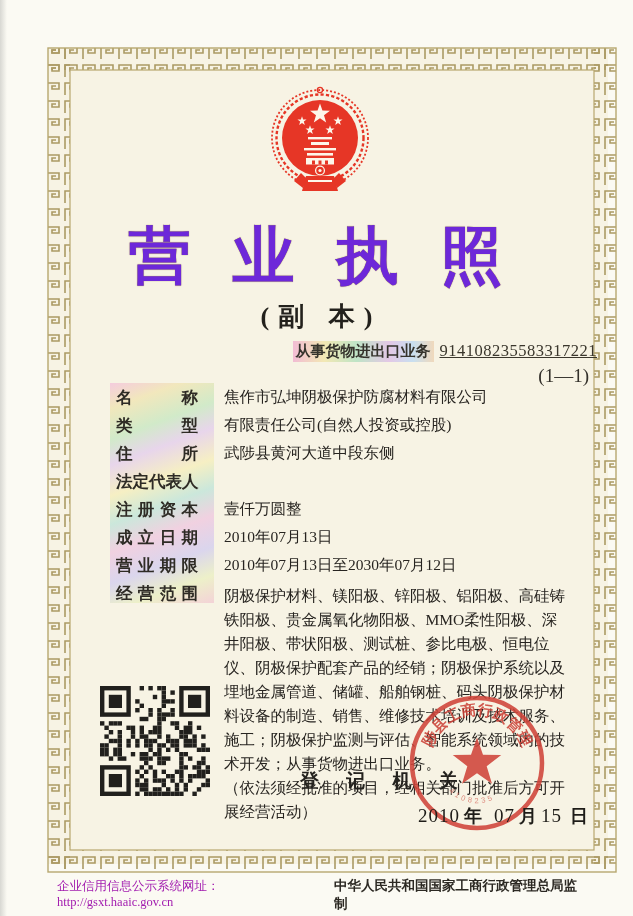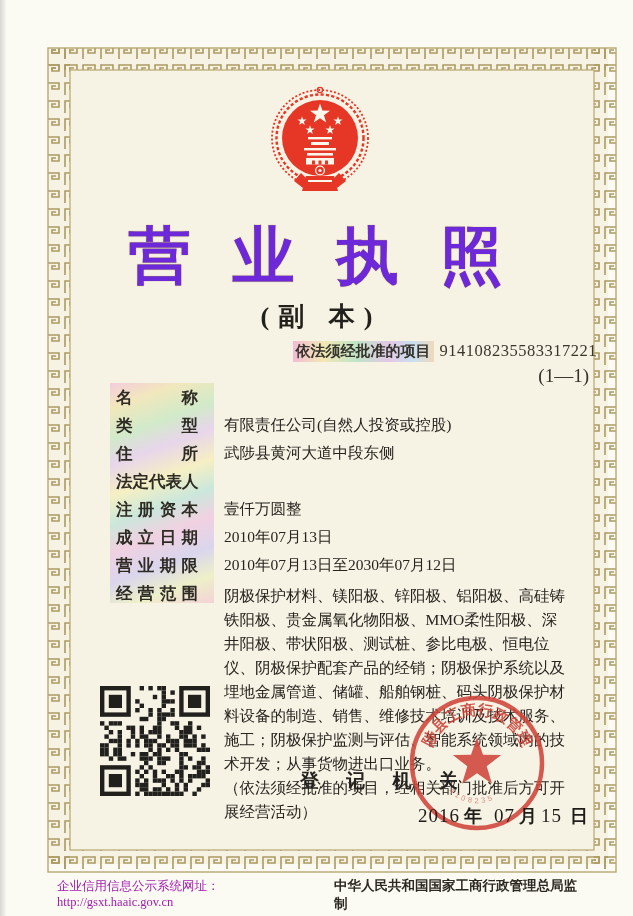--- a/index.html
+++ b/index.html
@@ -17,21 +17,21 @@
   .doc-title{position:absolute;top:214px;left:0;right:0;text-align:center;
     font-family:"Liberation Sans","DejaVu Sans",sans-serif;
     font-weight:900;font-size:62px;letter-spacing:42px;padding-left:40px;
     color:#6d28d9;text-shadow:0 0 1px #8a6d20;}
   .doc-subtitle{position:absolute;top:299px;left:0;right:0;text-align:center;
     font-size:26px;letter-spacing:9px;padding-left:9px;color:#23211c;font-weight:600;}
   .code-block{position:absolute;top:341px;right:36px;text-align:right;}
   .code-line{font-size:16px;color:#3a362c;}
   .code-label{display:inline-block;padding:1px 3px;font-weight:700;font-size:15px;color:#35332c;
     background:linear-gradient(90deg,#f2bcd4 0%,#f3e8b4 22%,#bfe4c6 45%,#e3c8e6 68%,#c8dff0 85%,#f0d9bc 100%);}
-  .code-value{font-size:16.5px;letter-spacing:.5px;margin-left:6px;}
+  .code-value{font-size:16.5px;letter-spacing:.5px;margin-left:6px;text-decoration:underline;}
   .copy-num{font-size:19px;margin-top:3px;padding-right:8px;color:#33302a;}
   .label-strip{position:absolute;left:110px;top:383px;width:104px;height:220px;
     background:linear-gradient(160deg,#f4c8dd 0%,#f1e6b8 10%,#cde9c6 22%,#e6d2ec 32%,#f6efc0 44%,#c6e6da 55%,#f0cde0 66%,#d7d2ee 78%,#ecf0c6 89%,#f3cfd6 100%);
     opacity:.9;}
   .fields{position:absolute;left:110px;top:383px;width:460px;}
   .frow{display:flex;align-items:flex-start;min-height:28px;}
   .flabel{flex:0 0 94px;width:94px;box-sizing:border-box;display:flex;justify-content:space-between;
     padding:3px 6px 0 6px;font-family:"Liberation Sans","DejaVu Sans",sans-serif;
     font-weight:700;font-size:16.5px;color:#2e2b25;line-height:22px;}
   .fvalue{margin-left:20px;font-size:15.5px;line-height:28px;color:#272420;flex:1;}
@@ -102,33 +102,34 @@
   <path d="M33,89 L39,95 L35,104 L26,97 Z" fill="#e63626"></path>
   <path d="M71,89 L65,95 L69,104 L78,97 Z" fill="#e63626"></path>
   <rect x="40" y="96" width="24" height="2" fill="#fdf6ea"></rect>
 </svg>
 
 <div class="doc-title">营业执照</div>
 <div class="doc-subtitle">(副 本)</div>
 
 <div class="code-block">
   <div class="code-line">
-    <span class="code-label">依法须经批准的项目</span><span class="code-value">914108235583317221</span>
+    <span class="code-label">从事货物进出口业务</span><span class="code-value">914108235583317221</span>
   </div>
   <div class="copy-num">(1—1)</div>
 </div>
 
 <div class="label-strip"></div>
 
 <div class="fields">
     <div class="frow">
       <div class="flabel">
         <span>名</span>
         <span>称</span>
       </div>
+      <div class="fvalue">焦作市弘坤阴极保护防腐材料有限公司</div>
     </div>
     <div class="frow">
       <div class="flabel">
         <span>类</span>
         <span>型</span>
       </div>
       <div class="fvalue">有限责任公司(自然人投资或控股)</div>
     </div>
     <div class="frow">
       <div class="flabel">
@@ -409,21 +410,21 @@
   <use href="#star5" transform="translate(75,73) scale(2.55)" fill="#d0443a"></use>
   <text font-family="Liberation Sans, DejaVu Sans, sans-serif" font-size="15" font-weight="700" fill="#cc4238" letter-spacing="0">
     <textPath href="#sealArcTop" startOffset="50%" text-anchor="middle">武陟县工商行政管理局</textPath>
   </text>
   <text font-family="Liberation Sans, DejaVu Sans, sans-serif" font-size="7.5" fill="#d4685c" letter-spacing="3" opacity=".85">
     <textPath href="#sealArcBottom" startOffset="18%">4108235</textPath>
   </text>
 </svg>
 
 <div class="date-line">
-  <span class="num">2016</span>
+  <span class="num">2010</span>
   <span class="unit">年</span>
   <span class="num gap-s">07</span>
   <span class="unit">月</span>
   <span class="num">15</span>
   <span class="unit gap-s">日</span>
 </div>
 
 <div class="footer">
   <span class="footer-left">企业信用信息公示系统网址：http://gsxt.haaic.gov.cn</span>
   <span class="footer-right">中华人民共和国国家工商行政管理总局监制</span>

